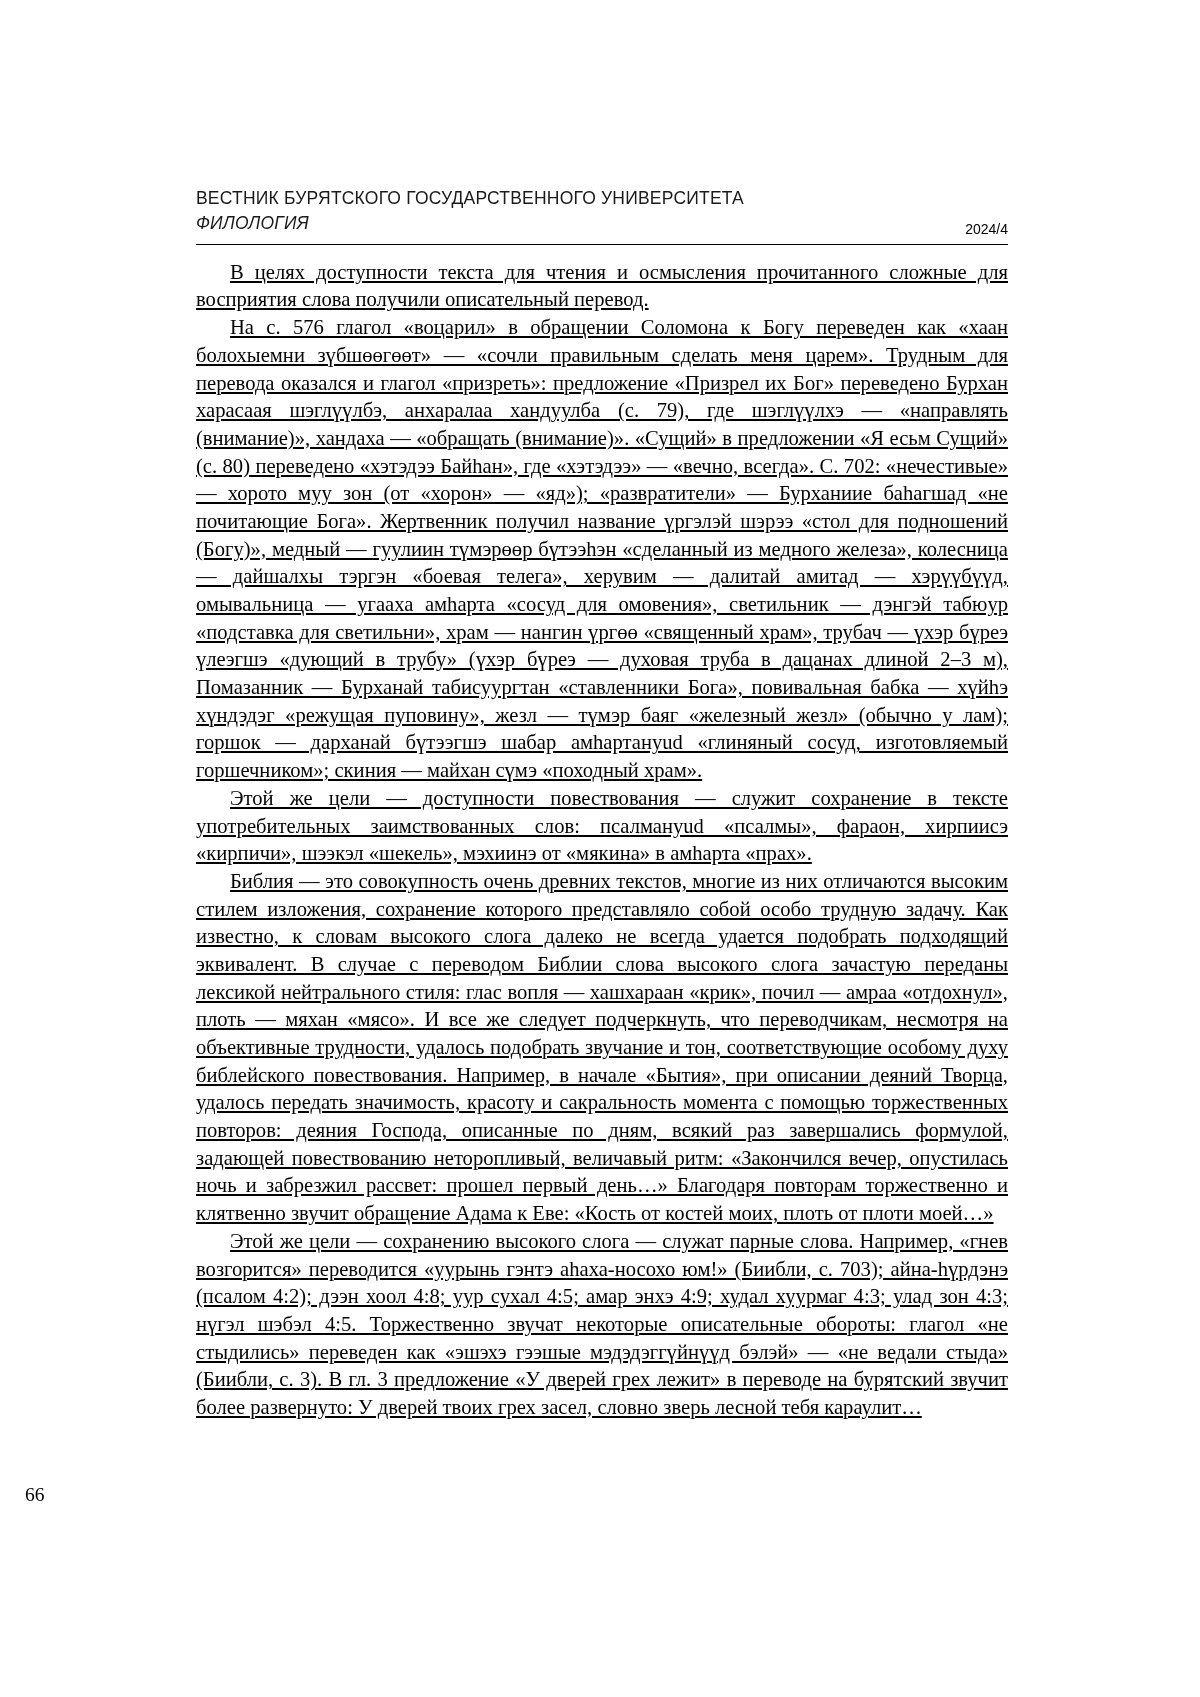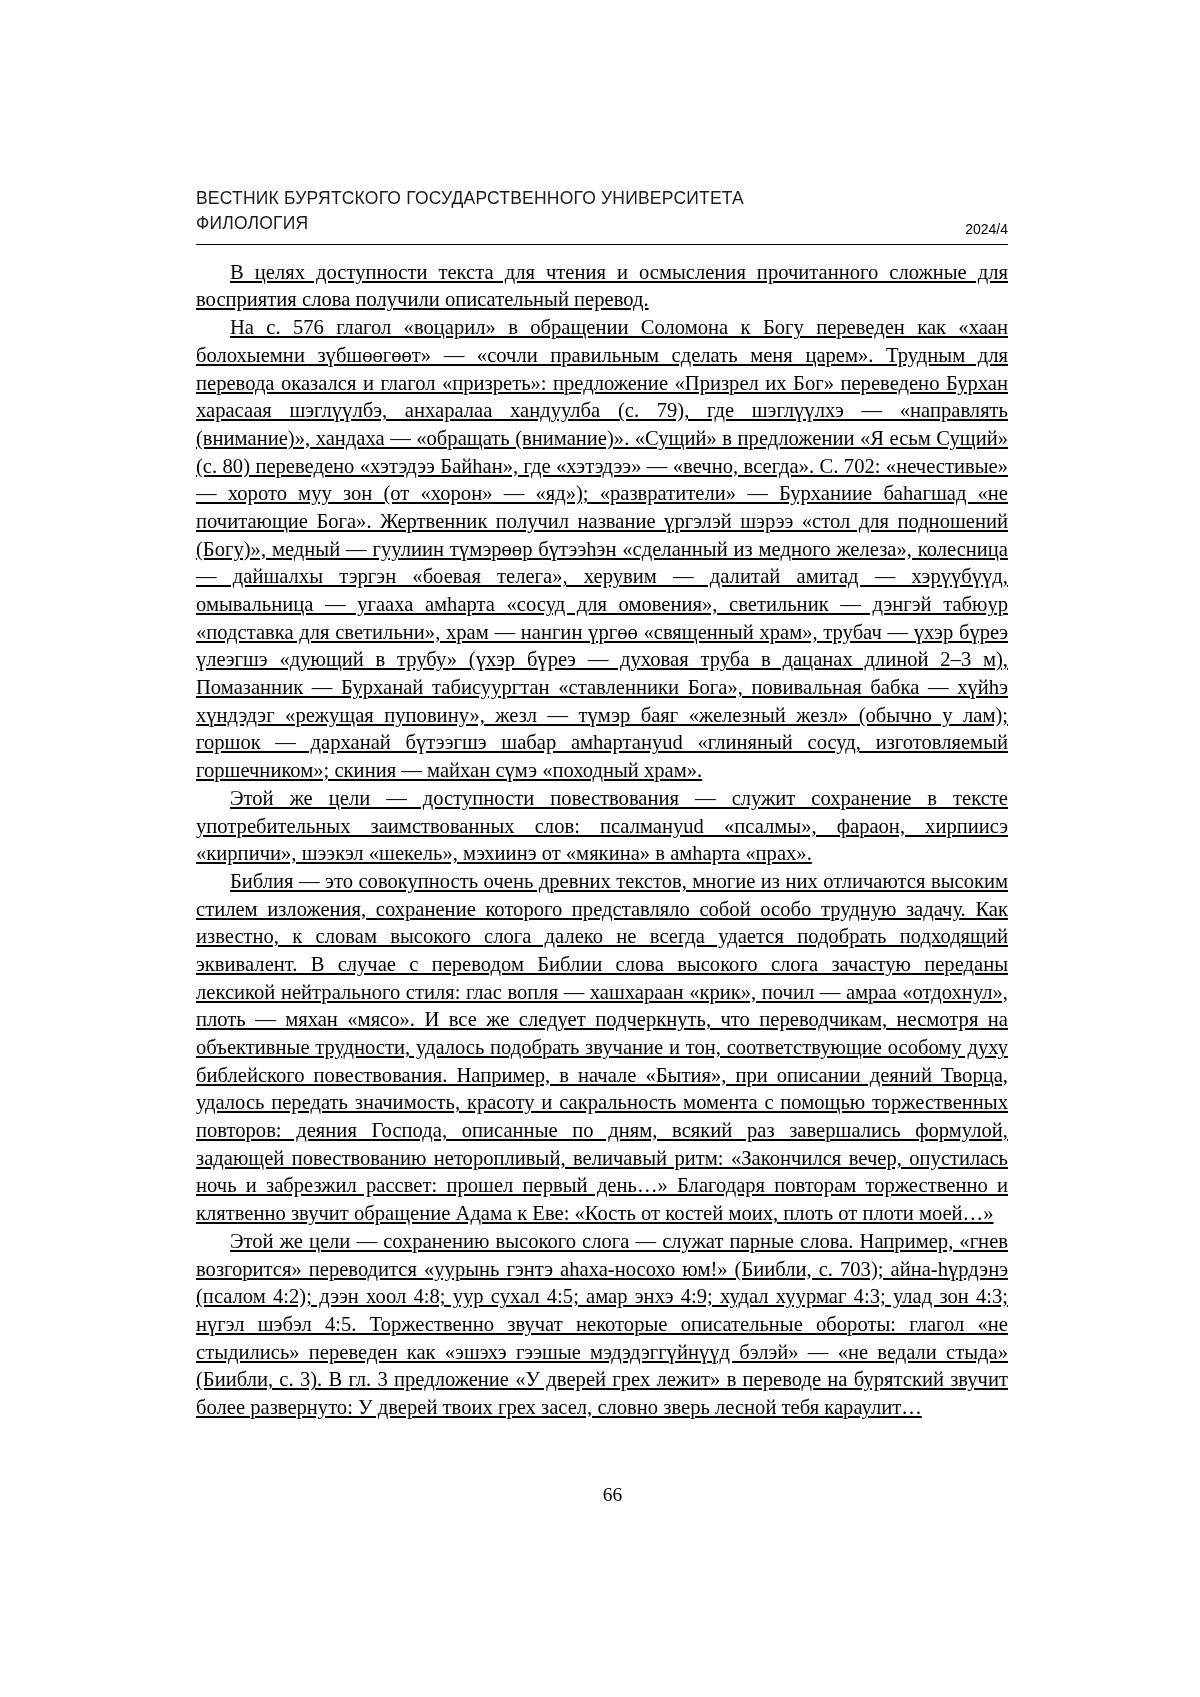--- a/index.html
+++ b/index.html
@@ -36,20 +36,21 @@
   .header-row {
     display: flex;
     justify-content: space-between;
     align-items: center;
   }
   .header-line1 {
     display: block;
   }
   .header-line2 {
     display: block;
+    font-style: italic;
   }
   .header-left {
     flex: 1 1 auto;
   }
   .header-right {
     flex: 0 0 auto;
     font-family: "Liberation Sans", sans-serif;
     font-size: 14px;
     white-space: nowrap;
     padding-left: 16px;
@@ -72,21 +73,21 @@
   .body-text p {
     margin: 0;
     text-indent: 34px;
     text-decoration: underline;
   }
   .footer {
     position: absolute;
     left: 0;
     right: 0;
     top: 1484px;
-    text-align: center;
+    text-align: left;
     font-size: 19.5px;
     font-family: "Liberation Serif", serif;
     margin-left: 25px;
   }
 </style>
 </head>
 <body>
 
 <div class="page">
 

